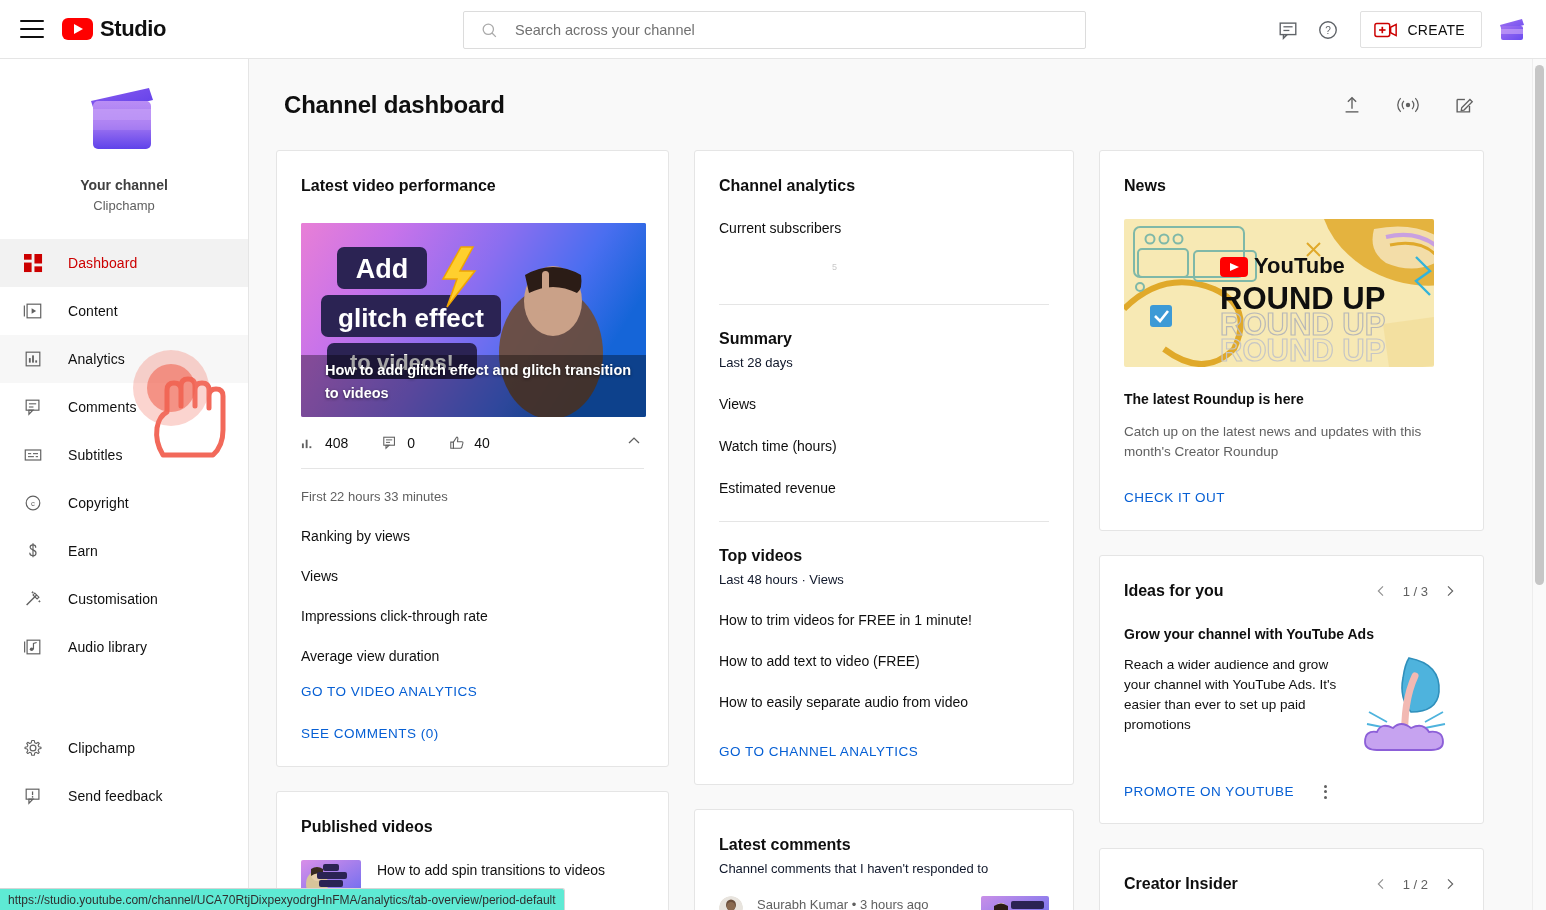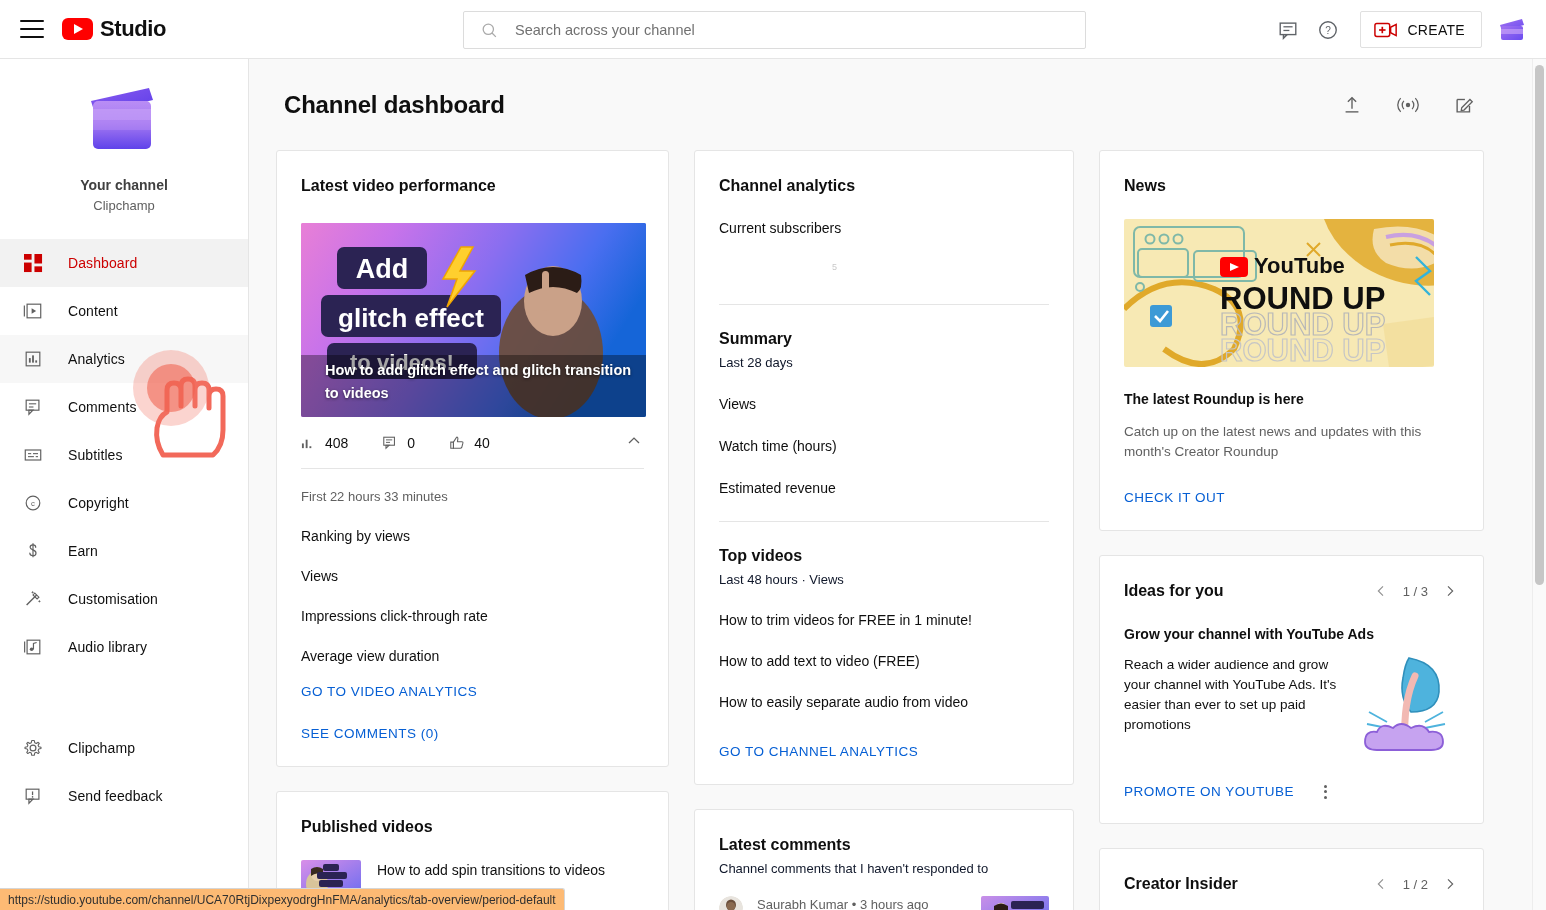--- a/index.html
+++ b/index.html
@@ -247,21 +247,21 @@
   }
   .ring-b {
     position: absolute; left: 14px; top: 14px; width: 48px; height: 48px;
     border-radius: 50%; background: rgba(240,98,80,0.58);
   }
 
   
   .statusbar {
     position: absolute; left: 0; bottom: 0; z-index: 70;
     height: 22px; padding: 0 8px;
-    background: #fdba74; border-top-right-radius: 3px;
+    background: #5eead4; border-top-right-radius: 3px;
     display: flex; align-items: center;
     font-size: 12px; color: #303030;
     border: 1px solid #d6d6d6; border-left: none; border-bottom: none;
     max-width: 592px; white-space: nowrap; overflow: hidden;
   }
 
   
   .scrollbar-track {
     position: absolute; right: 0; top: 59px; width: 14px; height: 851px;
     background: #fafafa; border-left: 1px solid #ededed; z-index: 30;

